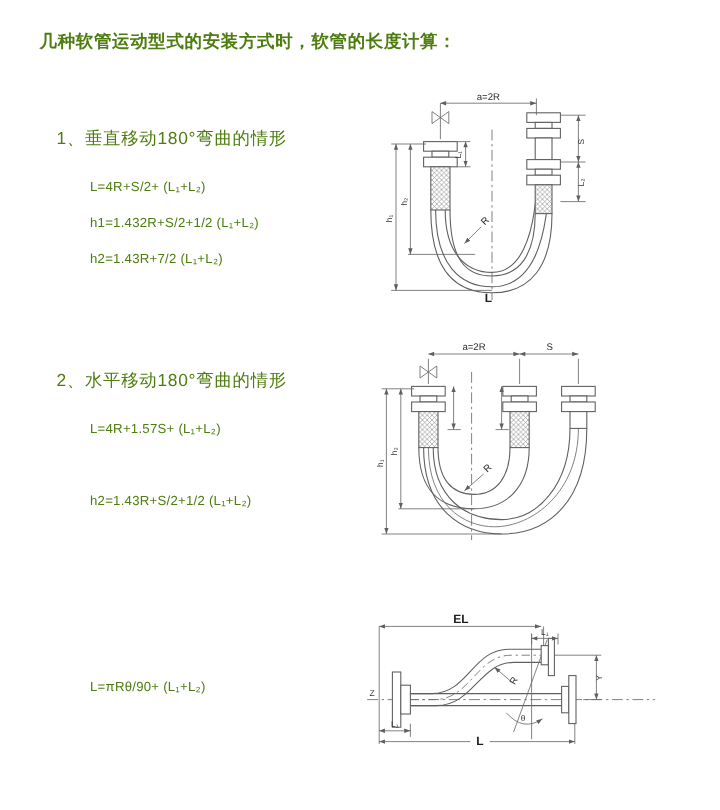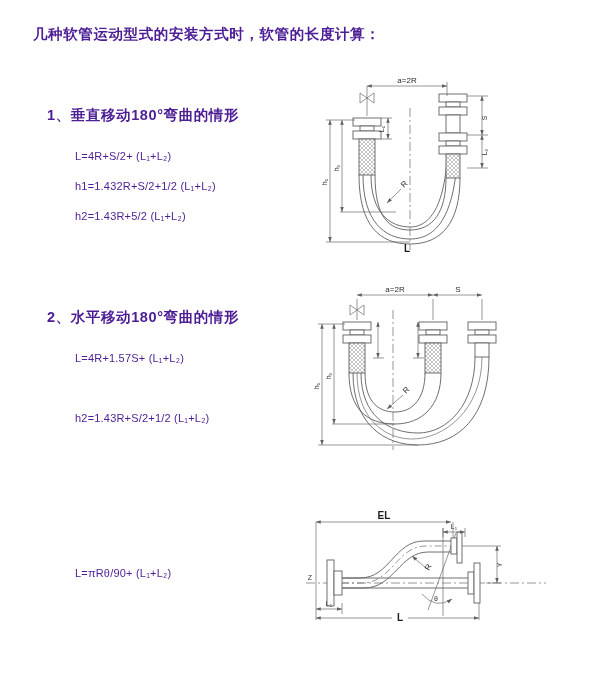--- a/index.html
+++ b/index.html
@@ -1,22 +1,22 @@
 <!DOCTYPE html>
 <html><head>
 <meta charset="utf-8">
 <style>
   html,body{margin:0;padding:0;background:#e9e9e9;}
   .page{
     position:relative;width:600px;height:675px;background:#ffffff;
-    font-family:"Liberation Sans","DejaVu Sans",sans-serif;color:#4c1d95;
+    font-family:"Liberation Sans","DejaVu Sans",sans-serif;color:#4d7c0f;
     overflow:hidden;margin:0 auto;
   }
   .title{position:absolute;left:33px;top:25px;font-size:14.5px;font-weight:700;letter-spacing:.6px;}
-  .sec-heading{position:absolute;font-size:14.5px;font-weight:700;letter-spacing:.6px;}
+  .sec-heading{position:absolute;font-size:14.5px;font-weight:400;letter-spacing:.6px;}
   .formula{position:absolute;left:75px;font-size:11px;font-weight:500;letter-spacing:.2px;margin-top:14px;}
   svg{position:absolute;overflow:visible;}
   svg .ln{stroke:#5f5f5f;stroke-width:.9;fill:none;}
   svg .thin{stroke:#6a6a6a;stroke-width:.7;fill:none;}
   svg .cl{stroke:#6a6a6a;stroke-width:.7;fill:none;stroke-dasharray:9 3 2 3;}
   svg .wh{fill:#ffffff;stroke:#5f5f5f;stroke-width:.9;}
   svg .br{fill:url(#brd);stroke:#5f5f5f;stroke-width:.9;}
   svg text{font-family:"Liberation Sans","DejaVu Sans",sans-serif;fill:#333;font-size:7px;}
   svg text.big{font-size:10px;font-weight:700;fill:#1c1c1c;}
   svg text.mid{font-size:8px;fill:#2b2b2b;}
@@ -24,21 +24,21 @@
 </head>
 <body>
 
 <div class="page">
 
   <div class="title">几种软管运动型式的安装方式时，软管的长度计算：</div>
 
   <div class="sec-heading" style="left:47px;top:106px">1、垂直移动180°弯曲的情形</div>
   <div class="formula" style="top:136px">L=4R+S/2+ (L₁+L₂)</div>
   <div class="formula" style="top:166px">h1=1.432R+S/2+1/2 (L₁+L₂)</div>
-  <div class="formula" style="top:196px">h2=1.43R+5/2 (L₁+L₂)</div>
+  <div class="formula" style="top:196px">h2=1.43R+7/2 (L₁+L₂)</div>
 
   <div class="sec-heading" style="left:47px;top:308px">2、水平移动180°弯曲的情形</div>
   <div class="formula" style="top:338px">L=4R+1.57S+ (L₁+L₂)</div>
   <div class="formula" style="top:398px">h2=1.43R+S/2+1/2 (L₁+L₂)</div>
 
   <div class="formula" style="top:553px">L=πRθ/90+ (L₁+L₂)</div>
 
   <svg style="left:300px;top:70px" width="230" height="188" viewBox="0 0 230 188">
     <defs>
       <pattern id="brd" width="4" height="4" patternUnits="userSpaceOnUse">

